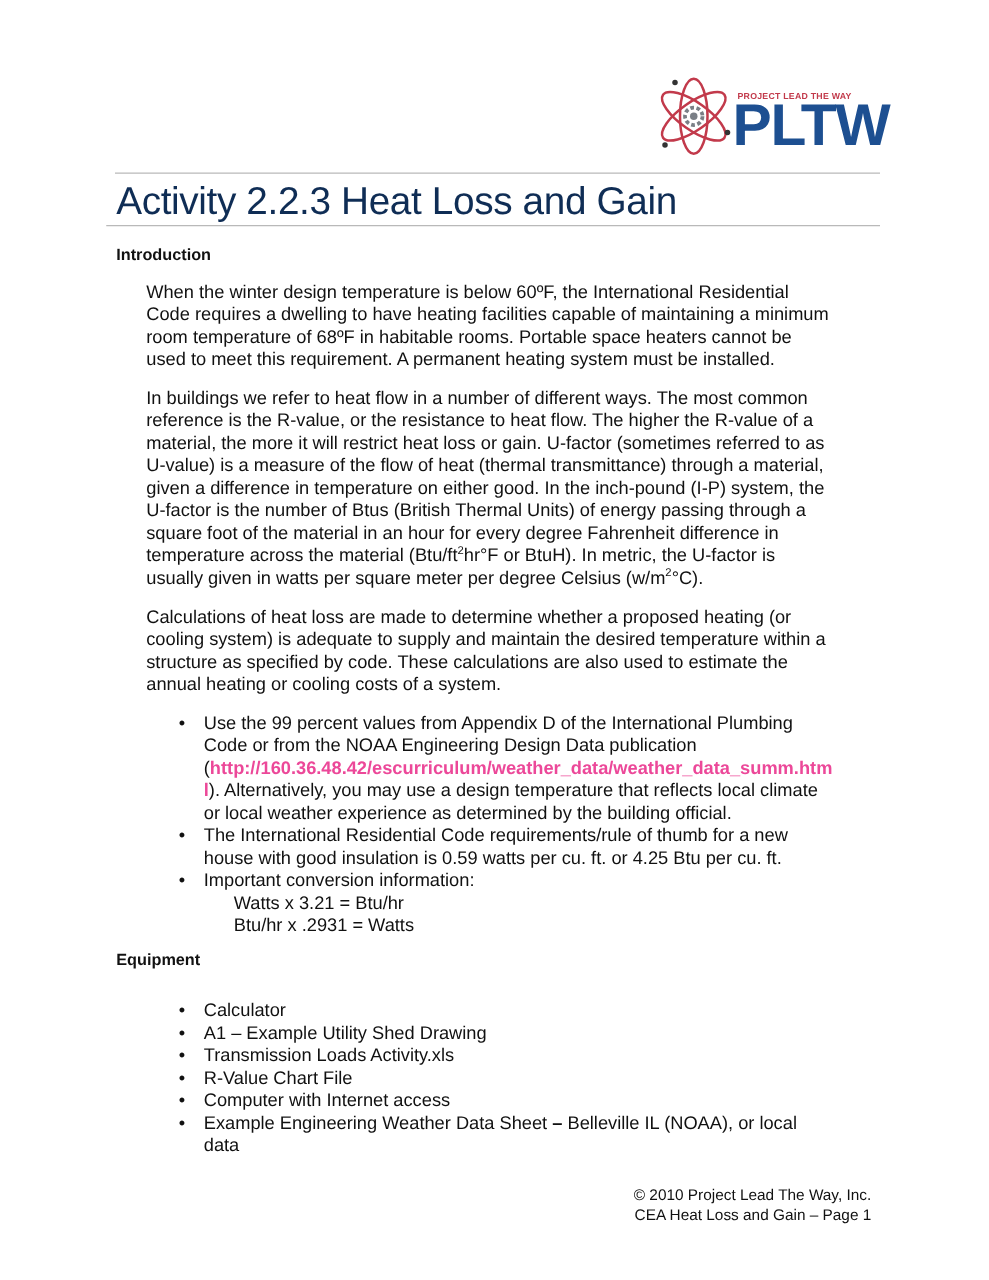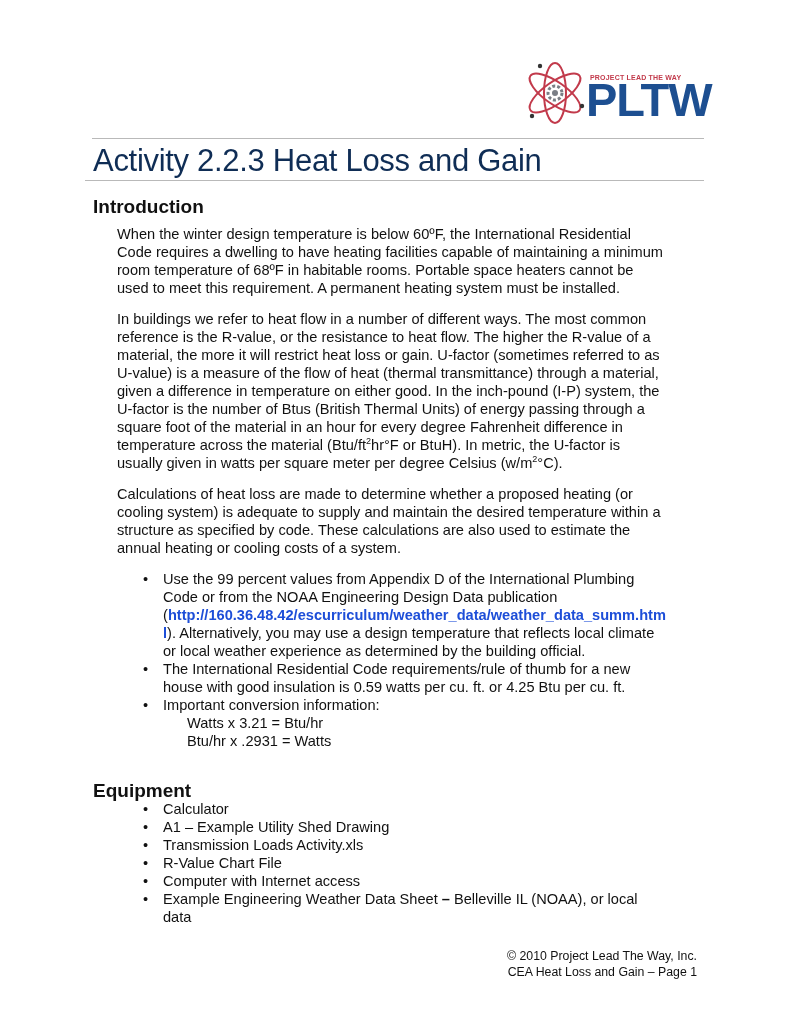--- a/index.html
+++ b/index.html
@@ -4,29 +4,29 @@
 <style>
   html, body { margin:0; padding:0; background:#ffffff; }
   body { width:791px; height:1024px; position:relative; overflow:hidden;
          font-family:"Liberation Sans", sans-serif; color:#111; }
   .logo { position:absolute; left:520px; top:58px; width:185px; height:70px; }
   .logo-tag { position:absolute; left:70px; top:16px; font-size:7px; font-weight:bold; color:#c23a4b; letter-spacing:0.2px; white-space:nowrap; }
   .logo-word { position:absolute; left:66px; top:20px; font-size:47px; font-weight:bold; color:#1d4f91; letter-spacing:-1px; line-height:44px; }
   .rule-top { position:absolute; left:92px; top:138px; width:612px; height:1px; background:#b9b9b9; }
   .title { position:absolute; left:93px; top:143px; font-size:31px; font-weight:normal; color:#0f2d55; letter-spacing:-0.3px; white-space:nowrap; }
   .rule-title { position:absolute; left:85px; top:180px; width:619px; height:1px; background:#b9b9b9; }
-  .h2 { position:absolute; left:93px; font-size:19px; font-weight:bold; color:#111; white-space:nowrap; }
+  .h2 { position:absolute; left:93px; font-size:13px; font-weight:bold; color:#111; white-space:nowrap; }
   .para { position:absolute; left:117px; width:590px; font-size:14.6px; line-height:18px; }
   .para .line { display:block; white-space:nowrap; }
   .bullets { position:absolute; left:140px; width:570px; font-size:14.6px; line-height:18px; }
   .bul { position:relative; padding-left:23px; }
   .bul .dot { position:absolute; left:3px; top:0; }
   .bul .line { display:block; white-space:nowrap; }
   .indent { padding-left:24px; }
-  a.link { color:#1d4ed8; font-weight:bold; text-decoration:none; }
+  a.link { color:#ec4899; font-weight:bold; text-decoration:none; }
   .footer { position:absolute; right:94px; top:948px; text-align:right; font-size:12.3px; line-height:16px; }
   sup { font-size:9px; line-height:0; }
 </style>
 </head>
 <body>
 
 <div class="logo">
   <svg width="70" height="70" viewBox="0 0 70 70" style="position:absolute;left:0;top:0">
     <g fill="none" stroke="#c23a4b" stroke-width="2">
       <ellipse cx="35" cy="35" rx="30" ry="11" transform="rotate(35 35 35)"></ellipse>
@@ -90,21 +90,21 @@
     <span class="line">house with good insulation is 0.59 watts per cu. ft. or 4.25 Btu per cu. ft.</span>
   </div>
   <div class="bul">
     <span class="dot">•</span>
     <span class="line">Important conversion information:</span>
     <span class="line indent">Watts x 3.21 = Btu/hr</span>
     <span class="line indent">Btu/hr x .2931 = Watts</span>
   </div>
 </div>
 
-<div class="h2" style="top:780px">Equipment</div>
+<div class="h2" style="top:760px">Equipment</div>
 
 <div class="bullets" style="top:800px">
   <div class="bul">
       <span class="dot">•</span>
       <span class="line">Calculator</span>
     </div>
   <div class="bul">
       <span class="dot">•</span>
       <span class="line">A1 – Example Utility Shed Drawing</span>
     </div>

